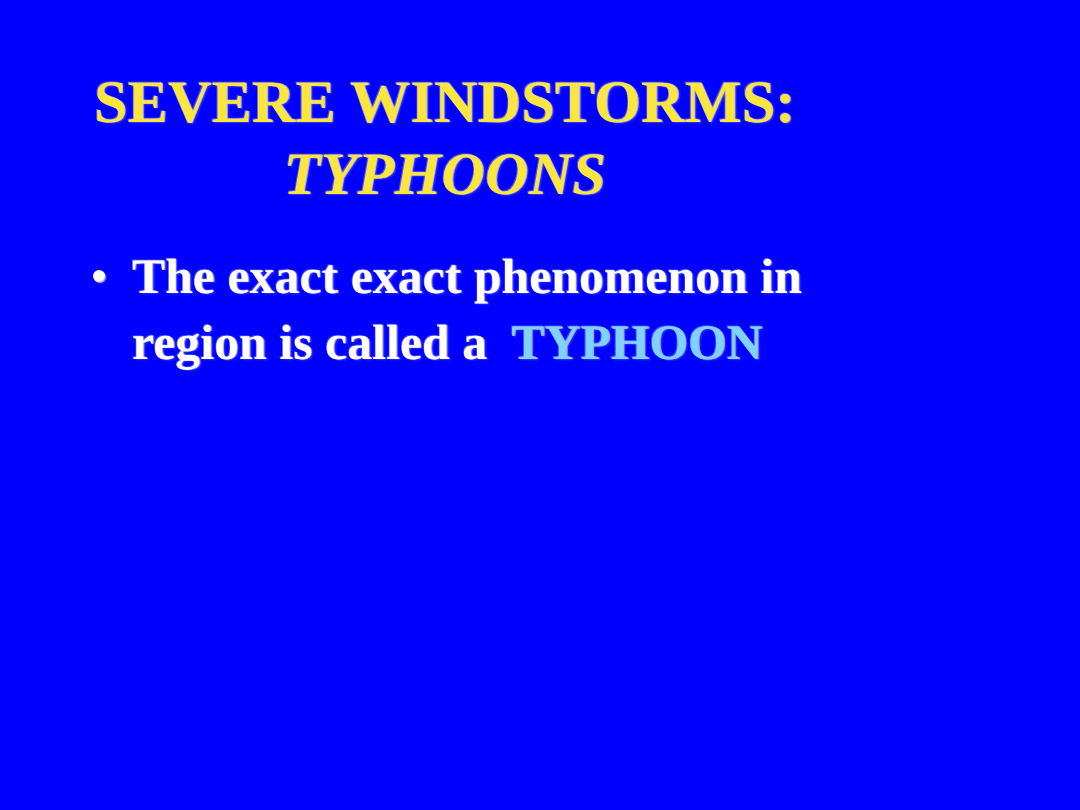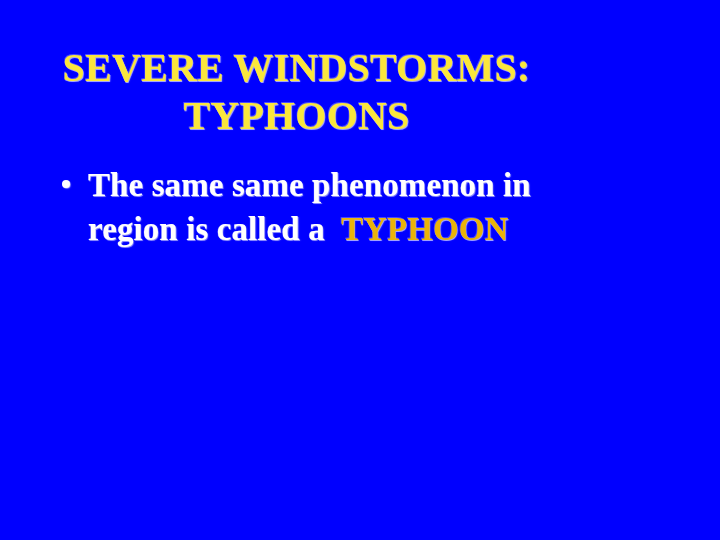--- a/index.html
+++ b/index.html
@@ -94,26 +94,26 @@
     white-space: pre;
   }
 </style>
 </head>
 <body>
 
 <div class="slide" style="background: rgb(0, 0, 255);">
 
   <div class="title-block">
     <span class="title-line" style="color: rgb(250, 230, 60);">SEVERE WINDSTORMS:</span>
-    <span class="title-line" style="color: rgb(250, 230, 60);">TYPHOONS</span>
+    <span class="title-line" style="color: rgb(250, 230, 60); font-style: italic;">TYPHOONS</span>
   </div>
 
   <div class="body-block">
     <div class="bullet-row">
       <span class="bullet-mark"></span>
       <span class="body-text" style="color: rgb(255, 255, 255);">
-        <span class="body-line">The same same phenomenon in</span>
-        <span class="body-line"><span>region is called a</span><span class="sp">  </span><span class="kw-highlight" style="color: #eab308;">TYPHOON</span></span>
+        <span class="body-line">The exact exact phenomenon in</span>
+        <span class="body-line"><span>region is called a</span><span class="sp">  </span><span class="kw-highlight" style="color: #7dd3fc;">TYPHOON</span></span>
       </span>
     </div>
   </div>
 
 </div>
 
 </body></html>

